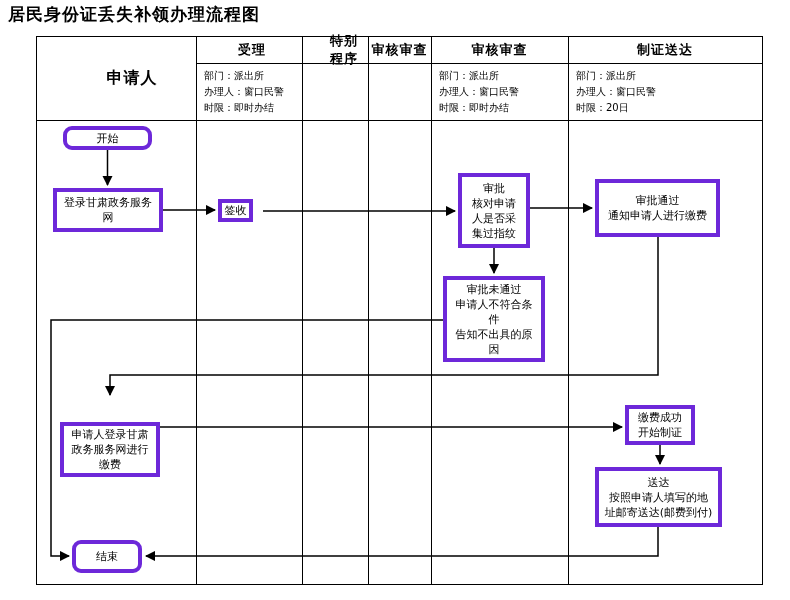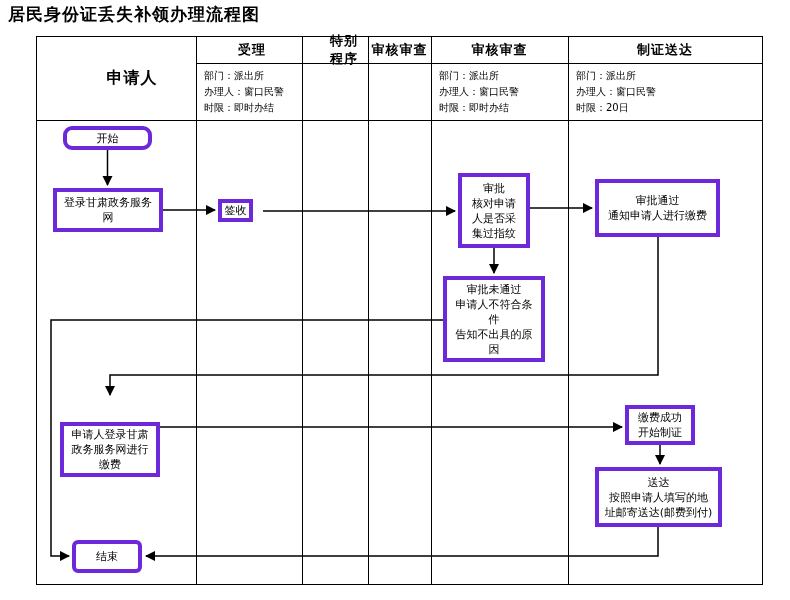--- a/index.html
+++ b/index.html
@@ -106,15 +106,15 @@
 告知不出具的原
 因</div>
   <div class="node" style="left:60px;top:398px;width:100px;height:55px;margin-top:24px;">申请人登录甘肃
 政务服务网进行
 缴费</div>
   <div class="node" style="left:625px;top:405px;width:70px;height:40px;">缴费成功
 开始制证</div>
   <div class="node" style="left:595px;top:467px;width:127px;height:60px;">送达
 按照申请人填写的地
 址邮寄送达(邮费到付)</div>
-  <div class="node rounded" style="left:72px;top:540px;width:70px;height:33px;border-radius:6px;">结束</div>
+  <div class="node rounded" style="left:72px;top:540px;width:70px;height:33px;">结束</div>
 
 </div>
 
 </body></html>

